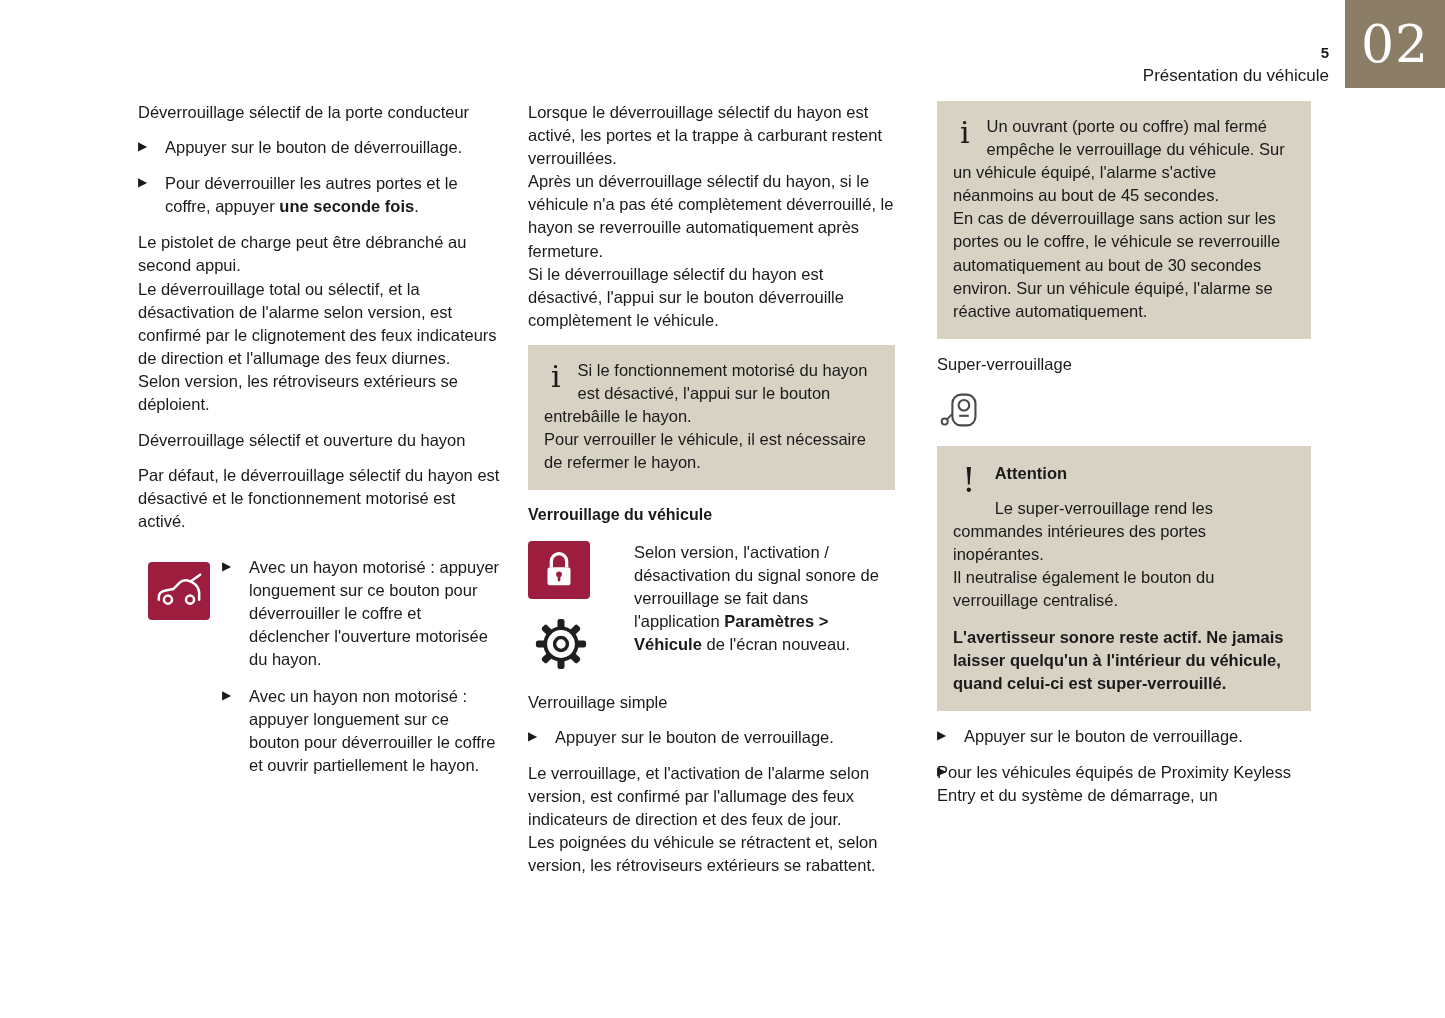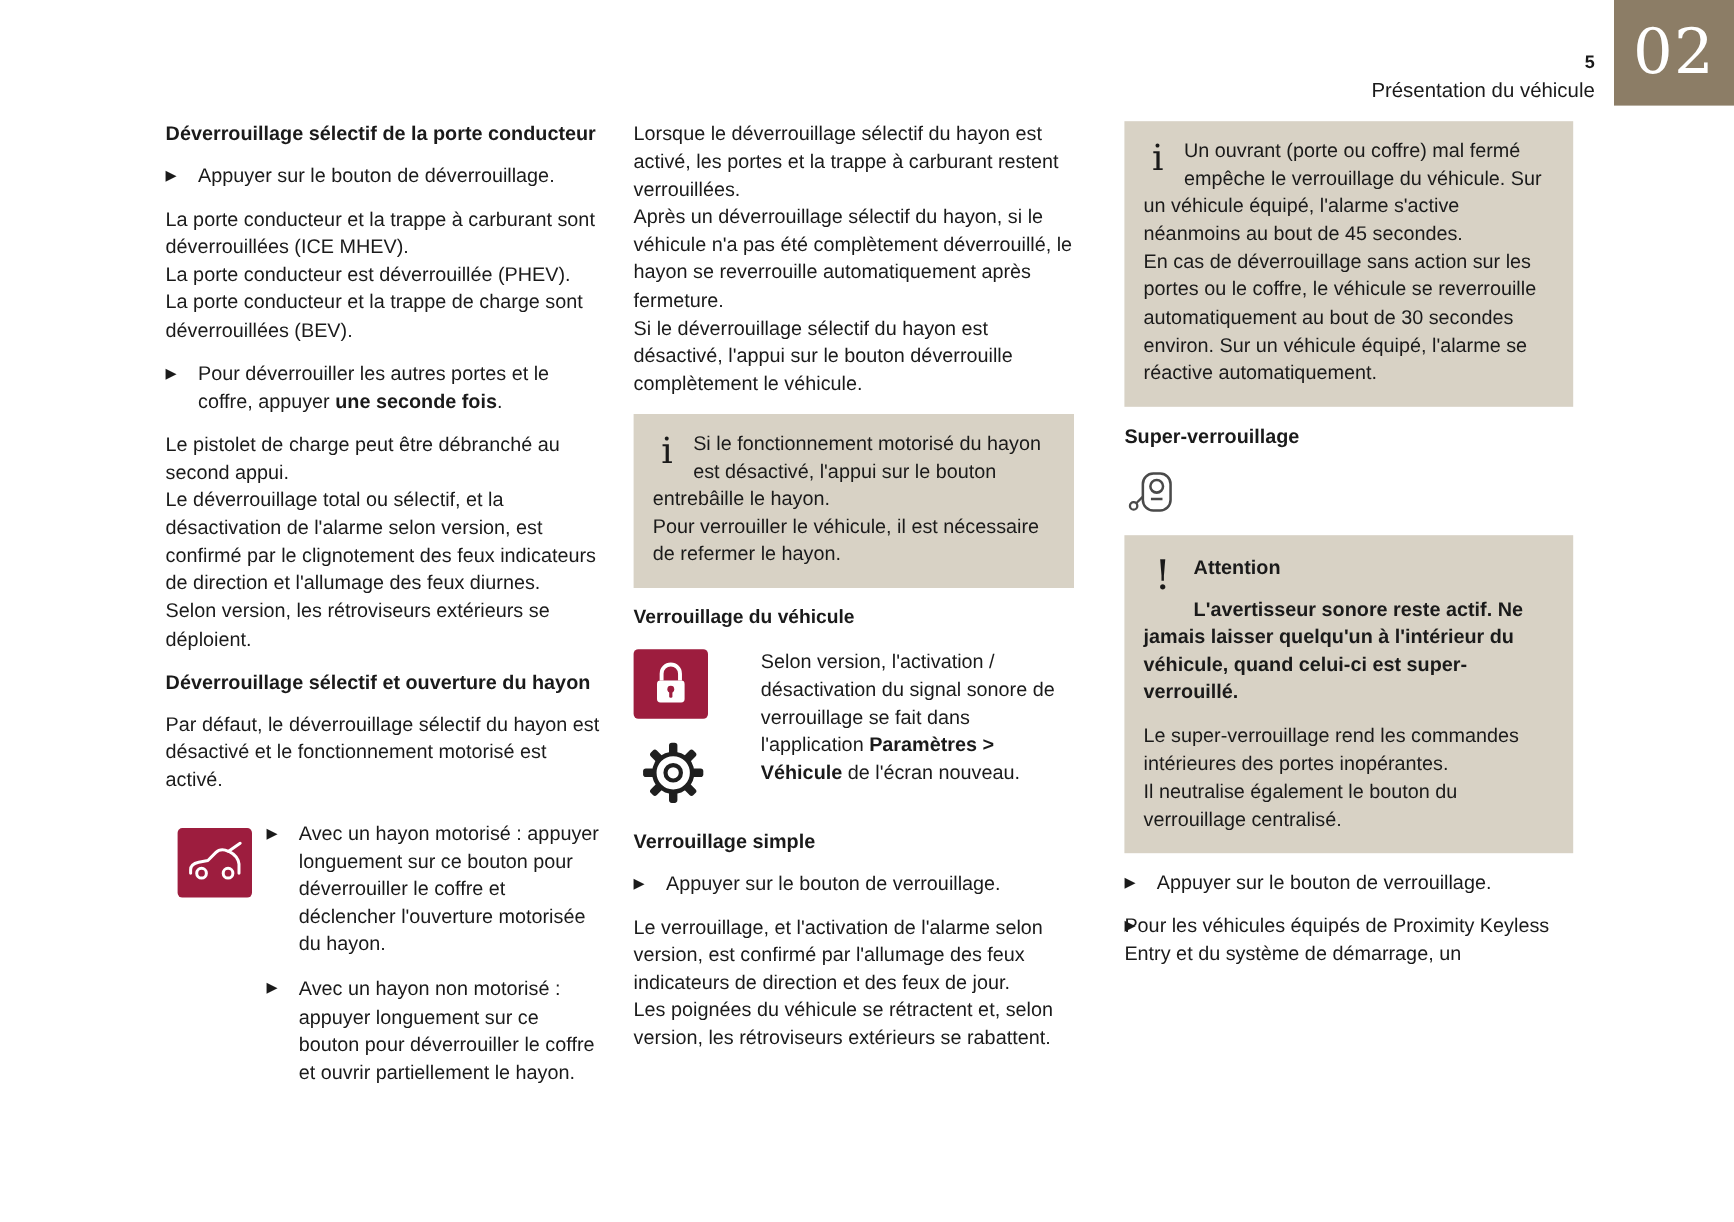--- a/index.html
+++ b/index.html
@@ -18,21 +18,21 @@
   }
   .page-number { position:absolute; top:44px; right:116px; font-size:15px; font-weight:bold; }
   .page-header { position:absolute; top:66px; right:116px; font-size:17px; }
 
   
   .col { position:absolute; top:101px; font-size:16.5px; line-height:1.4; }
   .col1 { left:138px; width:365px; }
   .col2 { left:528px; width:367px; }
   .col3 { left:937px; width:374px; }
 
-  .heading { font-size:16.5px; font-weight:bold; margin:0 0 12px 0; }
+  .heading { font-size:16.5px; font-weight:normal; margin:0 0 12px 0; }
   .heading.mt { margin-top:10px; }
   .section-heading { font-size:16px; font-weight:bold; margin:4px 0 14px 0; }
   .para { white-space:pre-line; margin:0 0 13px 0; }
   .para.bold { font-weight:bold; }
 
   .bullet { position:relative; padding-left:27px; margin:0 0 13px 0; }
   .bullet .arrow { position:absolute; left:0; top:4px; font-size:12px; line-height:1; }
   .bullet.indented { margin-left:84px; }
 
   .hanging { position:relative; margin:22px 0 14px 0; min-height:64px; }
@@ -75,23 +75,20 @@
   <div class="page-header">Présentation du véhicule</div>
 
   <div class="col col1">
     <h2 class="heading">Déverrouillage sélectif de la porte conducteur</h2>
 
     <div class="bullet">
       <span class="arrow">▶</span>
       <span>Appuyer sur le bouton de déverrouillage.</span>
     </div>
 
-    <p class="para">La porte conducteur et la trappe à carburant sont déverrouillées (ICE MHEV).
-La porte conducteur est déverrouillée (PHEV).
-La porte conducteur et la trappe de charge sont déverrouillées (BEV).</p>
 
     <div class="bullet">
       <span class="arrow">▶</span>
       <span><span>Pour déverrouiller les autres portes et le coffre, appuyer </span><b>une seconde fois</b><span>.</span></span>
     </div>
 
     <p class="para">Le pistolet de charge peut être débranché au second appui.
 Le déverrouillage total ou sélectif, et la désactivation de l'alarme selon version, est confirmé par le clignotement des feux indicateurs de direction et l'allumage des feux diurnes.
 Selon version, les rétroviseurs extérieurs se déploient.</p>
 
@@ -197,23 +194,23 @@
         <g fill="none" stroke="#4a4a4a" stroke-width="2">
           <circle cx="8" cy="31" r="3.2"></circle>
           <path d="M10.5 28.5 L16 23"></path>
         </g>
       </svg>
     </div>
 
     <div class="infobox">
       <span class="warn-glyph">!</span>
       <p class="warn-title">Attention</p>
-      <p class="para bold">L'avertisseur sonore reste actif. Ne jamais laisser quelqu'un à l'intérieur du véhicule, quand celui-ci est super-verrouillé.</p>
       <p class="para">Le super-verrouillage rend les commandes intérieures des portes inopérantes.
 Il neutralise également le bouton du verrouillage centralisé.</p>
+      <p class="para bold">L'avertisseur sonore reste actif. Ne jamais laisser quelqu'un à l'intérieur du véhicule, quand celui-ci est super-verrouillé.</p>
     </div>
 
     <div class="bullet">
       <span class="arrow">▶</span>
       <span>Appuyer sur le bouton de verrouillage.</span>
     </div>
 
     <div class="bullet">
       <span class="arrow">▶</span>
     </div>

